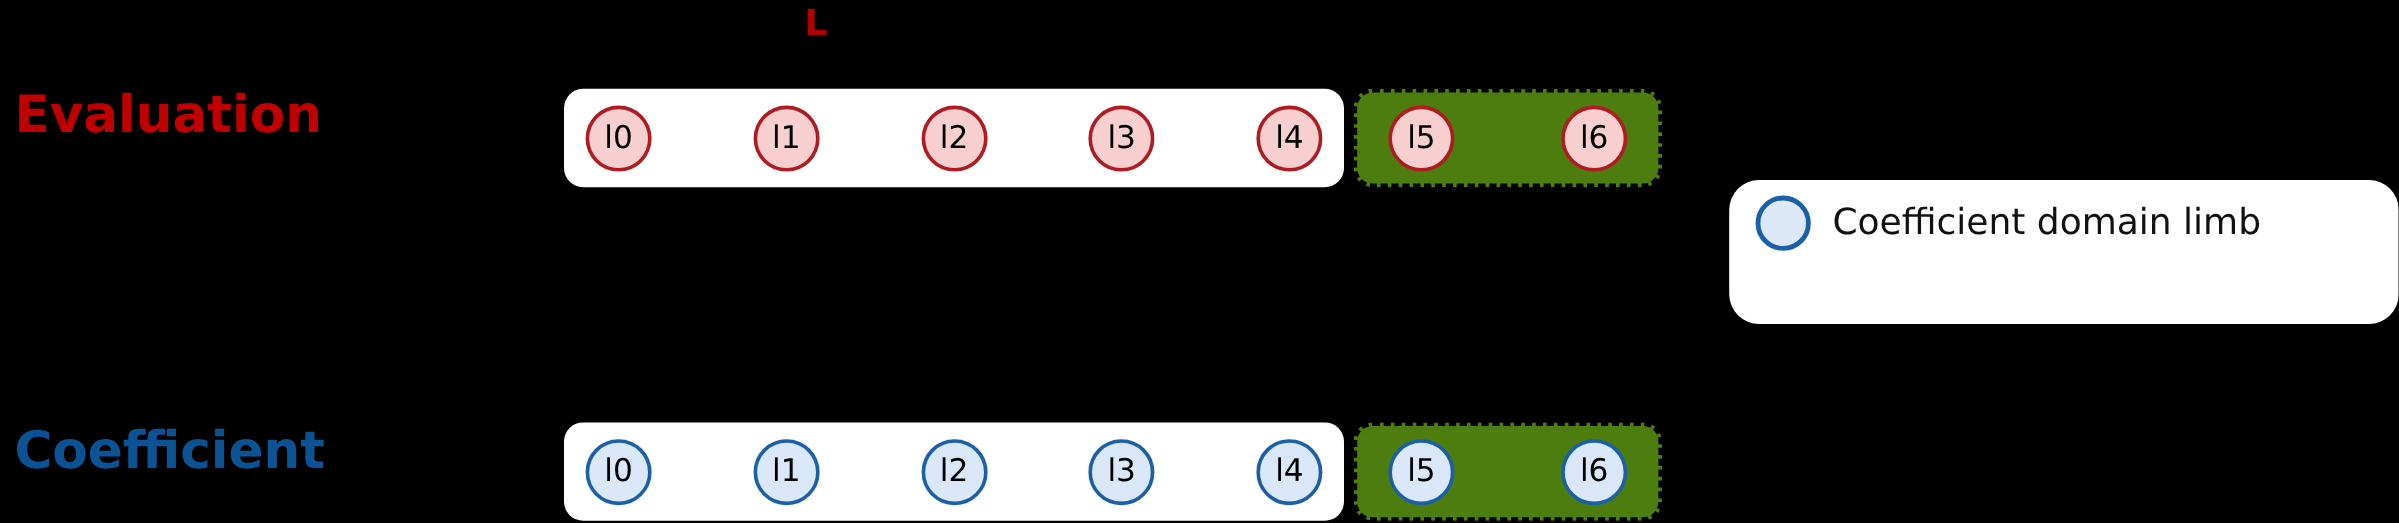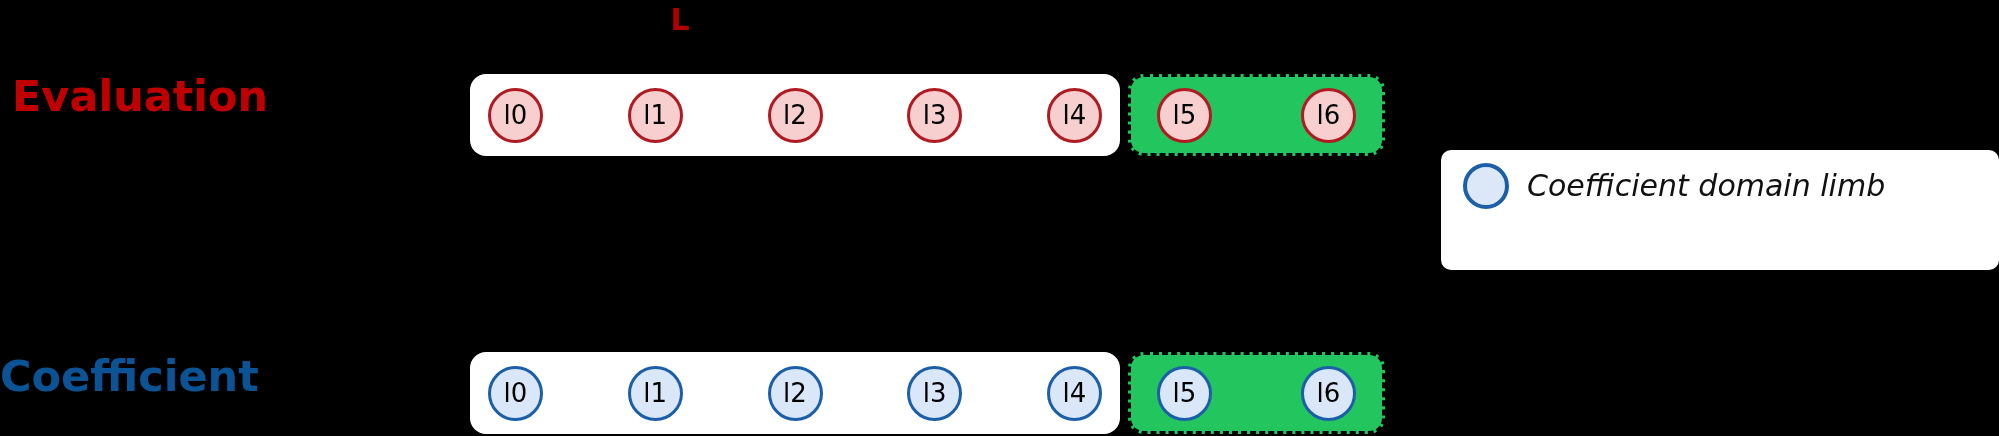--- a/index.html
+++ b/index.html
@@ -42,40 +42,40 @@
     font-size: 43px;
     line-height: 40px;
     white-space: nowrap;
   }
   .row-label.eval {
     left: 12px;
     top: 76px;
     color: #C00000;
   }
   .row-label.coef {
-    left: 0;
+    left: 12px;
     top: 356px;
     color: #0B5394;
   }
 
   
   .limb-box {
     position: absolute;
     background: #FFFFFF;
     border-radius: 16px;
     box-sizing: border-box;
     display: flex;
     align-items: center;
   }
   .limb-box.solid {
     border: 0;
   }
   .limb-box.dashed {
     border: 3px dashed #000000;
-    background: #22c55e;
+    background: #4d7c0f;
   }
 
   
   .box-eval-main {
     left: 470px;
     top: 74px;
     width: 650px;
     height: 82px;
     padding: 0 18px;
     justify-content: space-between;
@@ -131,27 +131,26 @@
   }
 
   
   .legend {
     position: absolute;
     left: 1441px;
     top: 150px;
     width: 558px;
     height: 120px;
     background: #FFFFFF;
-    border-radius: 10px;
+    border-radius: 25px;
     box-sizing: border-box;
     padding: 14px 0 14px 22px;
     display: flex;
     flex-direction: column;
     justify-content: space-between;
-    font-style: italic;
   }
   .legend-row {
     display: flex;
     align-items: center;
     gap: 18px;
     height: 44px;
   }
   .legend-swatch {
     width: 46px;
     height: 46px;

